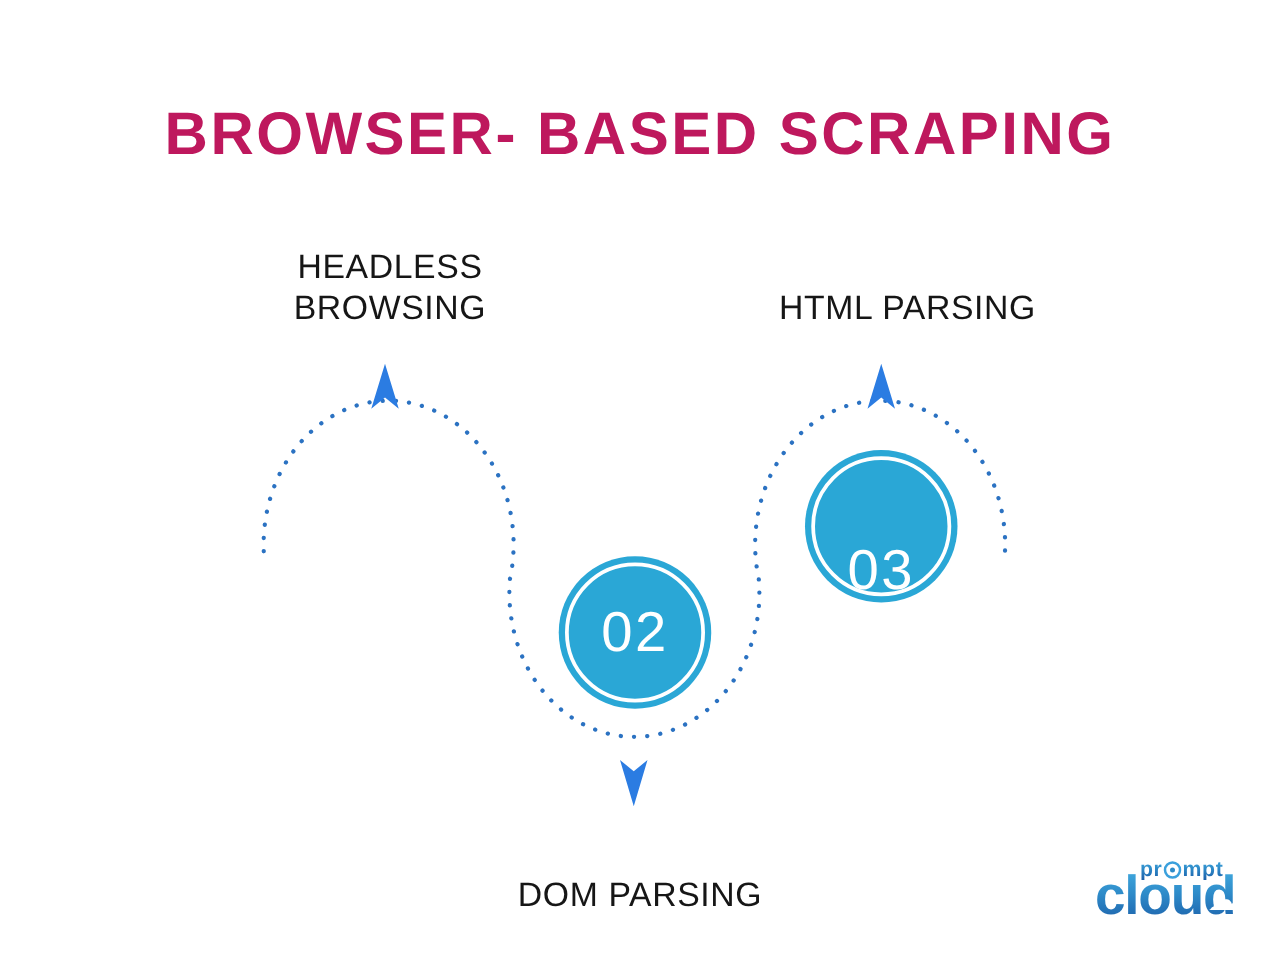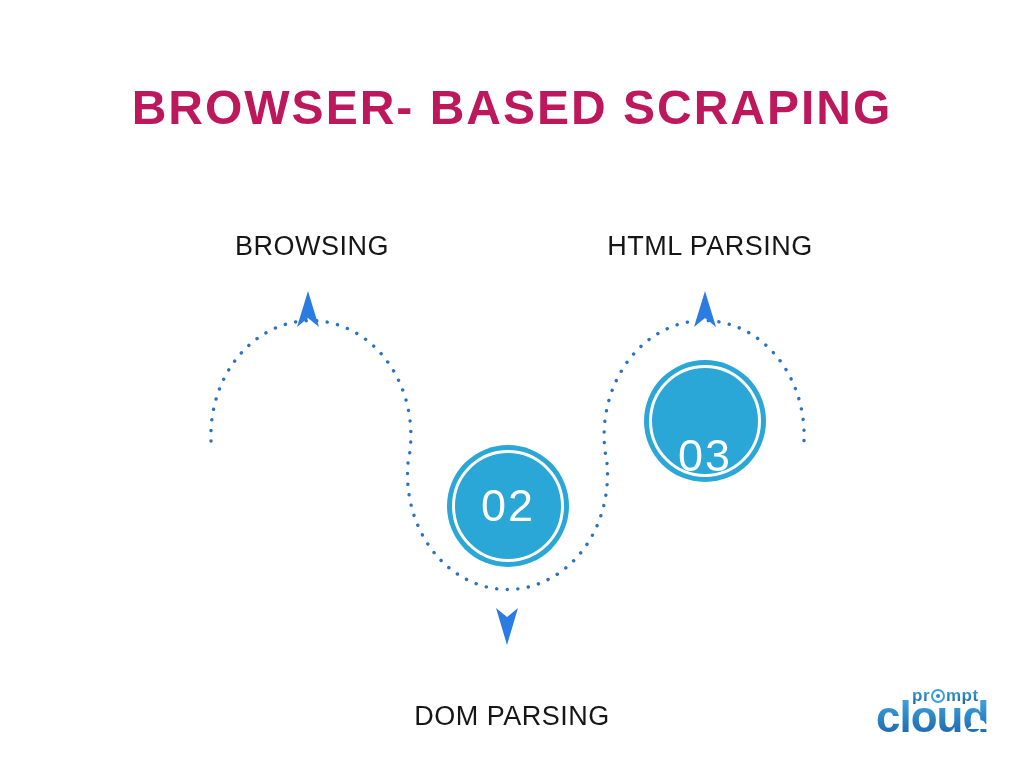--- a/index.html
+++ b/index.html
@@ -14,21 +14,21 @@
     text-align:center; font-size:48px; font-weight:900;
     letter-spacing:2px; color:#be185d; white-space:nowrap;
   }
 
   
   .step-label {
     position:absolute; font-size:27px; font-weight:400; color:#161616;
     text-align:center; line-height:33px; letter-spacing:0.5px;
   }
   .label-1 { left:162px; top:197px; width:300px; }
-  .label-3 { left:560px; top:230px; width:300px; }
+  .label-3 { left:576px; top:230px; width:300px; }
   .label-2 { left:362px; top:658px; width:300px;margin-top:42px; }
 
   
   .flow-svg { position:absolute; left:0; top:0; }
 
   
   .step-circle {
     position:absolute; width:122px; height:122px; border-radius:50%;
     background:#2AA7D6; display:flex; align-items:center; justify-content:center;
   }
@@ -72,21 +72,21 @@
   }
 </style>
 </head>
 <body>
 
 <div id="canvas">
 
   <div class="title">BROWSER- BASED SCRAPING</div>
 
   <div class="step-label label-1">
-    <br>
+    <span>HEADLESS</span><br>
     <span>BROWSING</span>
   </div>
 
   <div class="step-label label-3">
     <span>HTML PARSING</span>
   </div>
 
   <div class="step-label label-2">
     <span>DOM PARSING</span>
   </div>

